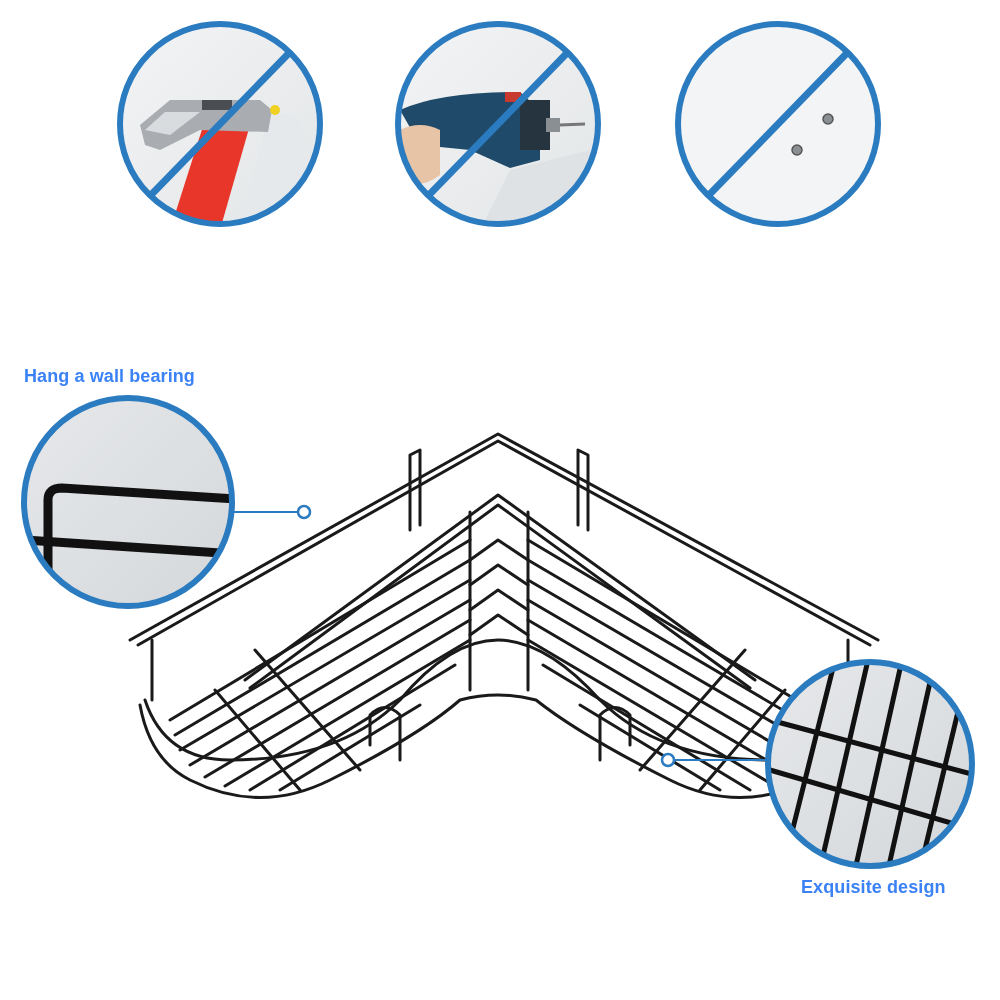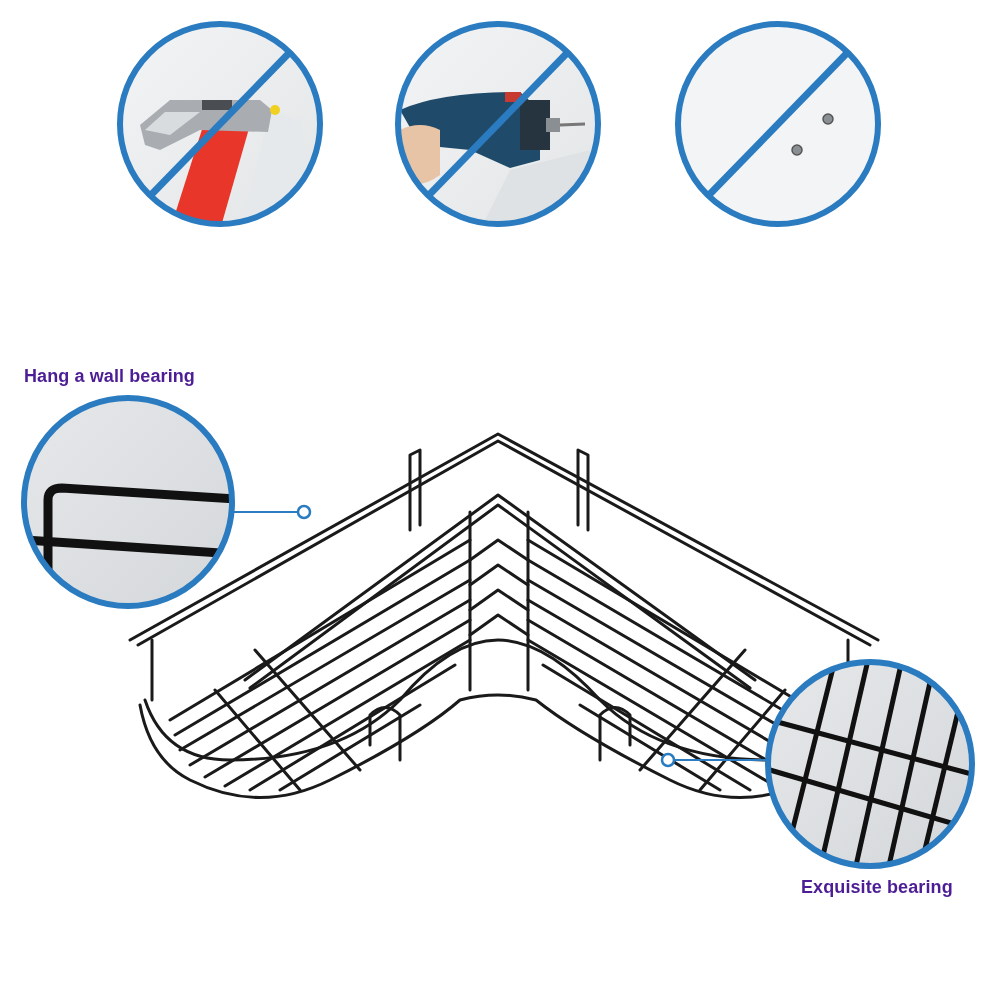--- a/index.html
+++ b/index.html
@@ -1,17 +1,17 @@
 <!DOCTYPE html>
 <html><head>
 <meta charset="utf-8">
 <style>
   html,body{margin:0;padding:0;background:#ffffff;}
   body{width:1000px;height:1000px;position:relative;overflow:hidden;font-family:"Liberation Sans",sans-serif;}
-  .label{position:absolute;font-weight:bold;color:#4c1d95;font-size:18px;letter-spacing:0.1px;}
+  .label{position:absolute;font-weight:bold;color:#3b82f6;font-size:18px;letter-spacing:0.1px;}
   svg{position:absolute;left:0;top:0;}
 </style>
 </head>
 <body>
 
 <svg width="1000" height="1000" viewBox="0 0 1000 1000">
   <defs>
     <clipPath id="c1">
         <circle cx="220" cy="124" r="100"></circle>
       </clipPath>
@@ -151,13 +151,13 @@
         <line x1="770" y1="770" x2="975" y2="830"></line>
       </g>
     </g>
     <circle cx="870" cy="764" r="102" fill="none" stroke="#2a7bbf" stroke-width="6"></circle>
     <line x1="672" y1="760" x2="768" y2="760" stroke="#2a7bbf" stroke-width="2"></line>
     <circle cx="668" cy="760" r="6" fill="#fff" stroke="#2a7bbf" stroke-width="2.5"></circle>
   </g>
 </svg>
 
 <div class="label" style="left:24px;top:366px;">Hang a wall bearing</div>
-<div class="label" style="left:801px;top:877px;">Exquisite bearing</div>
+<div class="label" style="left:801px;top:877px;">Exquisite design</div>
 
 </body></html>

